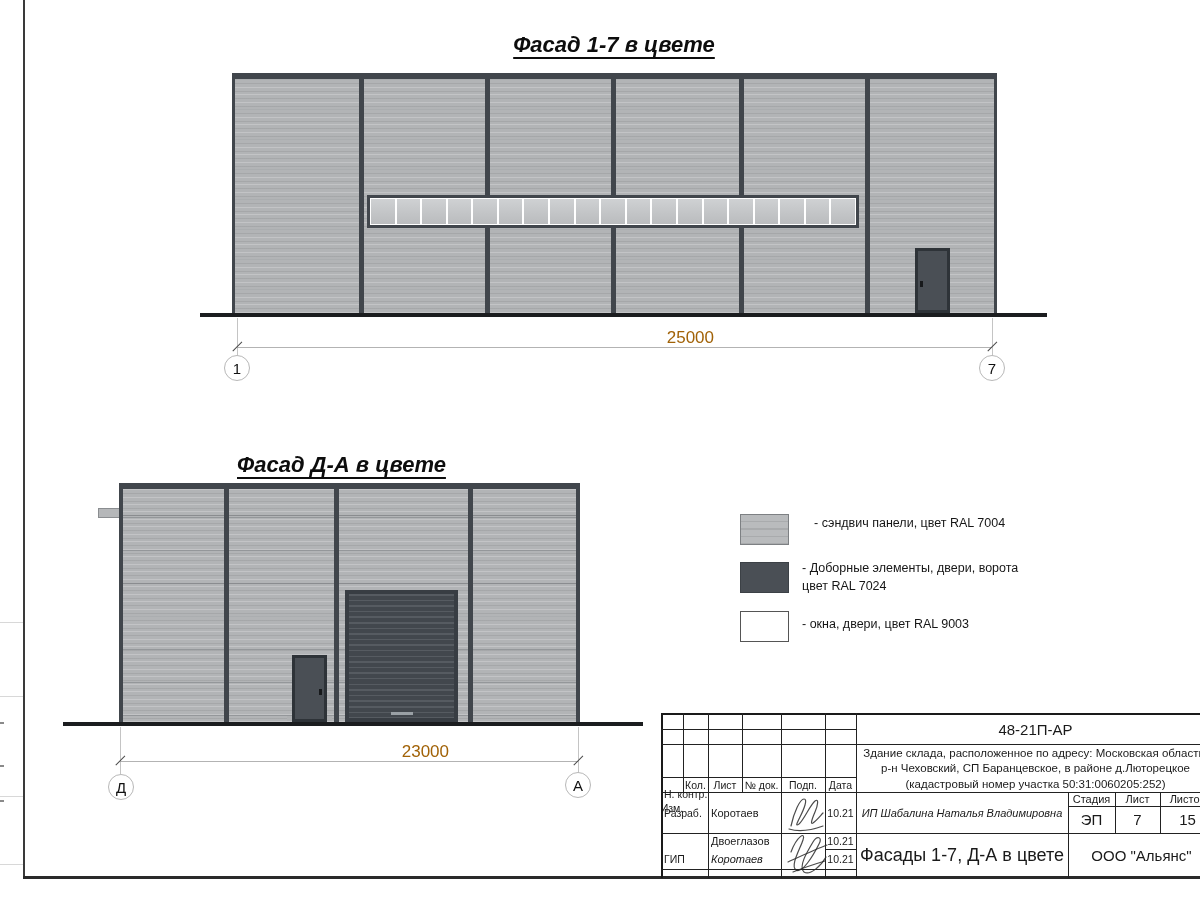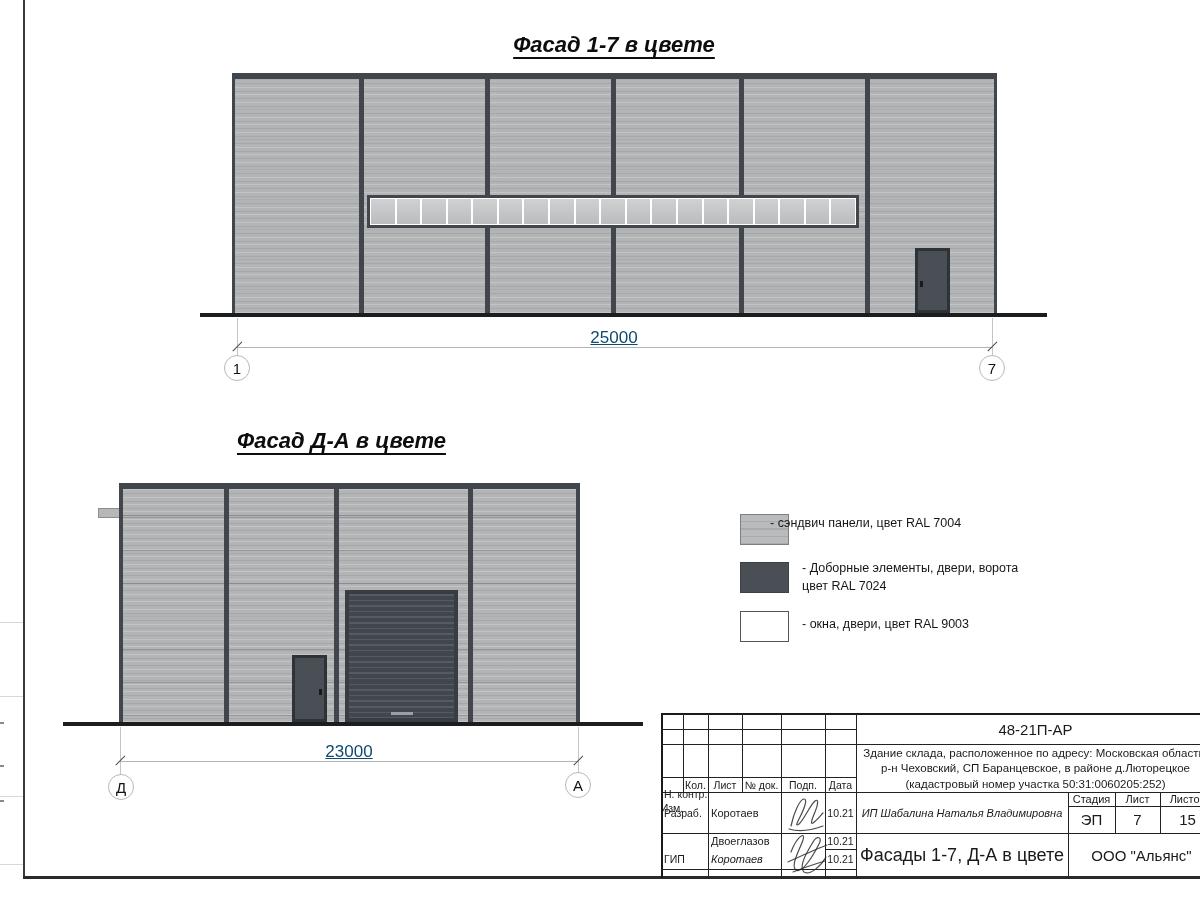--- a/index.html
+++ b/index.html
@@ -45,21 +45,21 @@
   .gate{
     box-sizing:border-box;border:4px solid #383d43;
     background:repeating-linear-gradient(180deg,#565b61 0 1.5px,#42474d 1.5px 5.6px);
   }
   .gate .handle{position:absolute;left:50%;transform:translateX(-50%);bottom:3px;width:22px;height:3.5px;background:#9aa0a5;}
   .ground{background:var(--ground);height:4px;}
   
   .dimline{background:#b3b3b3;height:1px;}
   .extline{background:#c4c4c4;width:1px;}
   .tick{width:13px;height:1.4px;background:#4a4a4a;transform:rotate(-45deg);transform-origin:center;}
-  .dimtext{font-size:17px;color:#0c4a6e;text-align:center;width:200px;text-decoration:underline;}
+  .dimtext{font-size:17px;color:#a16207;text-align:right;width:200px;}
   .bubble{
     width:26px;height:26px;border-radius:50%;background:#fff;border:1px solid #b8b8b8;
     display:flex;align-items:center;justify-content:center;font-size:15px;color:#111;box-sizing:border-box;
   }
   
   .swatch{width:49px;height:31px;box-sizing:border-box;border:1px solid #7d8083;}
   .sw-7004{background:repeating-linear-gradient(180deg,#b9bbbd 0 6px,#a9abad 6px 7.5px);}
   .sw-7024{background:var(--dark_el);border-color:#3c4146;}
   .sw-9003{background:#fff;border-color:#555;}
   .leg-label{font-size:12.5px;color:#161616;white-space:nowrap;}
@@ -128,21 +128,21 @@
 
 <div class="abs extline" style="left:237px;top:318px;height:39px;"></div>
 <div class="abs extline" style="left:992px;top:318px;height:39px;"></div>
 <div class="abs dimline" style="left:237px;top:347px;width:755px;"></div>
 <div class="abs tick" style="left:231px;top:346px;"></div>
 <div class="abs tick" style="left:986px;top:346px;"></div>
 <div class="abs dimtext" style="left:514px;top:328px;">25000</div>
 <div class="abs bubble" style="left:224px;top:355px;">1</div>
 <div class="abs bubble" style="left:979px;top:355px;">7</div>
 
-<div class="abs fac-title" style="left:237px;top:428px;">Фасад Д-А в цвете</div>
+<div class="abs fac-title" style="left:237px;top:452px;">Фасад Д-А в цвете</div>
 
 <div class="abs" style="left:98px;top:508px;width:23px;height:10px;background:#b5b7b9;border:1px solid #8a8d90;box-sizing:border-box;"></div>
 
 <div class="abs building" style="left:119px;top:483px;width:461px;height:239px;">
   <div class="abs panelbg33" style="left:4px;top:6px;right:4px;bottom:0;"></div>
   <div class="mullion" style="left:105px;top:6px;"></div>
   <div class="mullion" style="left:215px;top:6px;"></div>
   <div class="mullion" style="left:349px;top:6px;"></div>
   <div class="abs" style="left:168px;top:233px;width:45px;height:5px;background:#aeb0b2;"></div>
   <div class="abs door" style="left:173px;top:172px;width:35px;height:67px;">
@@ -157,21 +157,21 @@
 <div class="abs extline" style="left:120px;top:727px;height:47px;"></div>
 <div class="abs extline" style="left:578px;top:727px;height:46px;"></div>
 <div class="abs dimline" style="left:120px;top:761px;width:458px;"></div>
 <div class="abs tick" style="left:114px;top:760px;"></div>
 <div class="abs tick" style="left:572px;top:760px;"></div>
 <div class="abs dimtext" style="left:249px;top:742px;">23000</div>
 <div class="abs bubble" style="left:108px;top:774px;">Д</div>
 <div class="abs bubble" style="left:565px;top:772px;">А</div>
 
 <div class="abs swatch sw-7004" style="left:740px;top:514px;"></div>
-<div class="abs leg-label" style="left:770px;top:516px;text-align:right;">- сэндвич панели, цвет RAL 7004</div>
+<div class="abs leg-label" style="left:814px;top:516px;text-align:right;">- сэндвич панели, цвет RAL 7004</div>
 
 <div class="abs swatch sw-7024" style="left:740px;top:562px;"></div>
 <div class="abs leg-label" style="left:802px;top:561px;">- Доборные элементы, двери, ворота</div>
 <div class="abs leg-label" style="left:802px;top:579px;">цвет RAL 7024</div>
 
 <div class="abs swatch sw-9003" style="left:740px;top:611px;"></div>
 <div class="abs leg-label" style="left:802px;top:617px;">- окна, двери, цвет RAL 9003</div>
 
 <div>
 

